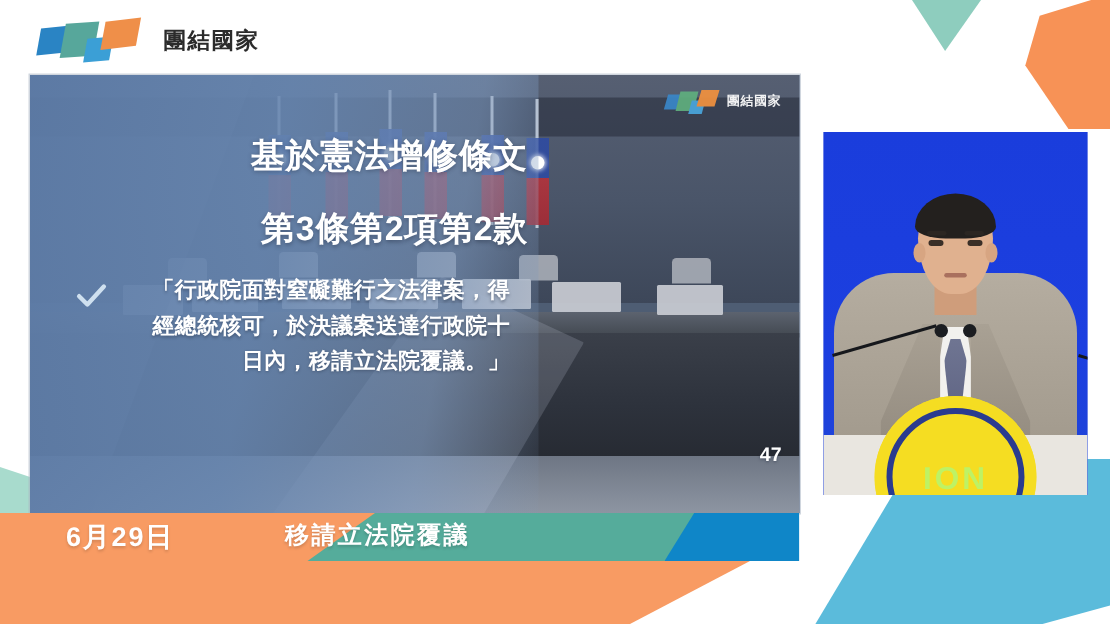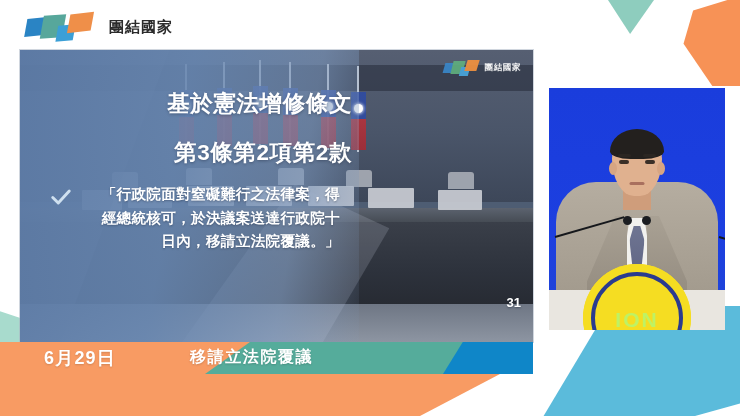--- a/index.html
+++ b/index.html
@@ -421,21 +421,21 @@
 
     <div id="slide-body-row">
       <span id="check-icon">
         <svg viewBox="0 0 24 24" width="22" height="22" fill="none" stroke="currentColor" stroke-width="3.2" stroke-linecap="round" stroke-linejoin="round">
           <path d="M3 12.5 L9 18.5 L21 5.5"></path>
         </svg>
       </span>
       <span id="slide-body">「行政院面對窒礙難行之法律案，得經總統核可，於決議案送達行政院十日內，移請立法院覆議。」</span>
     </div>
 
-    <div id="slide-page">31</div>
+    <div id="slide-page">47</div>
   </div>
 
   <div id="bar-teal"></div>
   <div id="bar-blue-tab"></div>
   <div id="bar-orange"></div>
   <div id="bar-orange-lower"></div>
   <div id="bar-orange-text">6月29日</div>
   <div id="bar-teal-text">移請立法院覆議</div>
 
   <div id="speaker">

